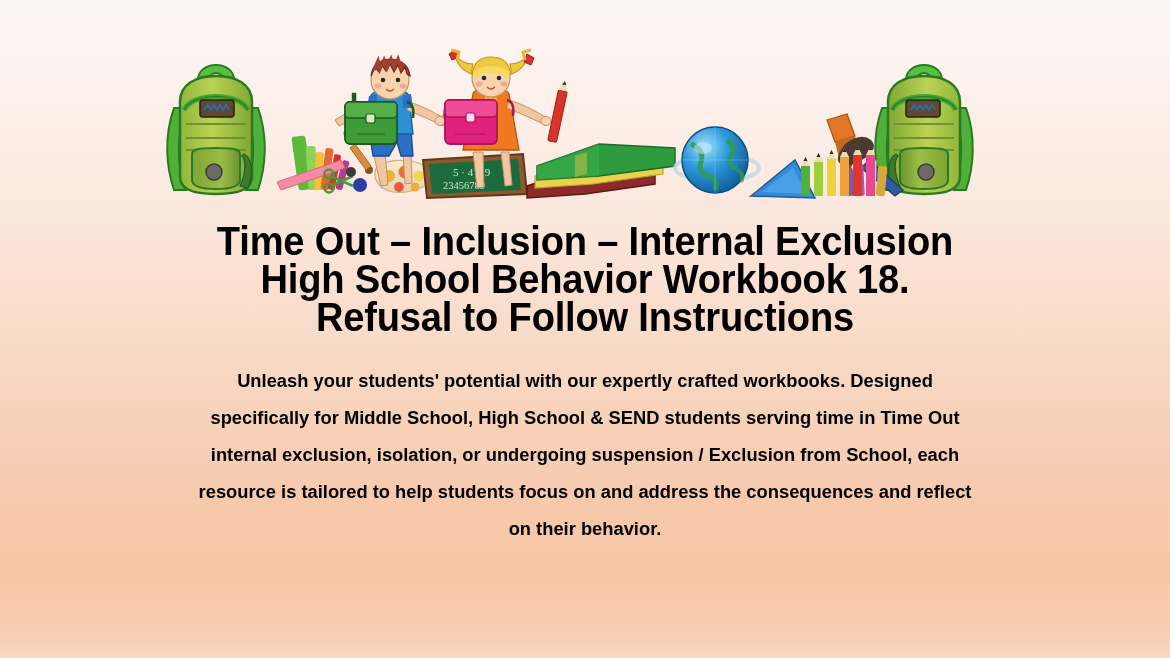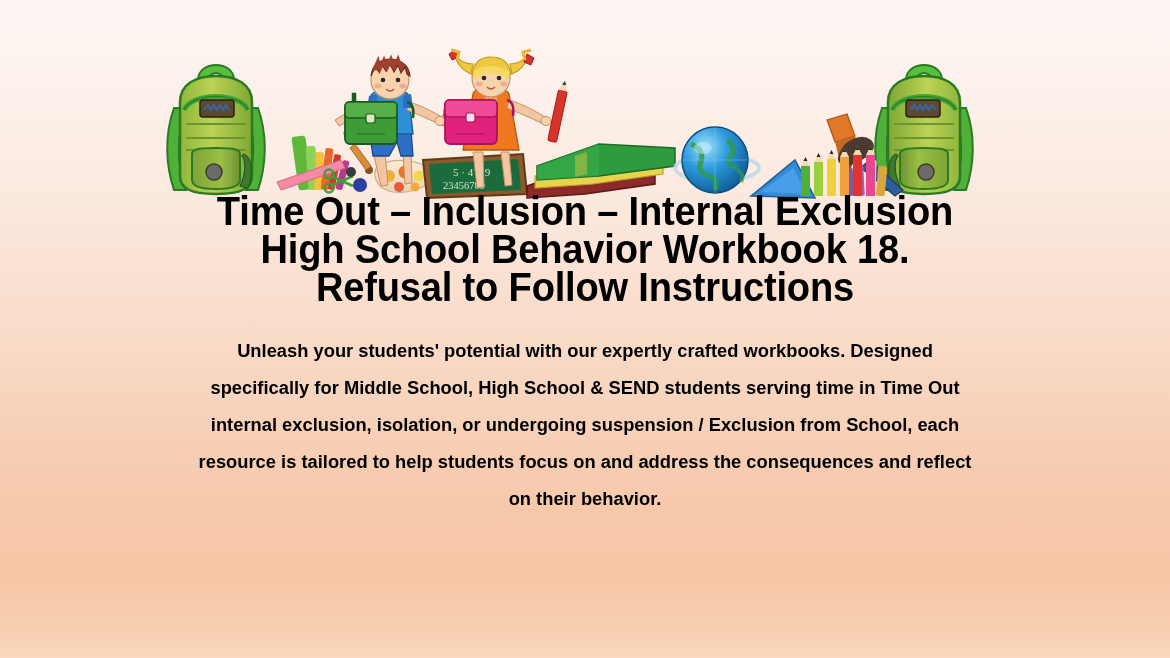--- a/index.html
+++ b/index.html
@@ -42,21 +42,21 @@
   #illustration svg {
     display: block;
     width: 100%;
     height: 100%;
   }
 
   
   #text-block {
     position: absolute;
     left: 0;
-    top: 192px;
+    top: 222px;
     width: 1170px;
   }
   .title {
     margin: 0;
     text-align: center;
     color: #000000;
     font-family: "Liberation Sans", sans-serif;
     font-weight: bold;
     font-size: 40.5px;
     line-height: 38px;

